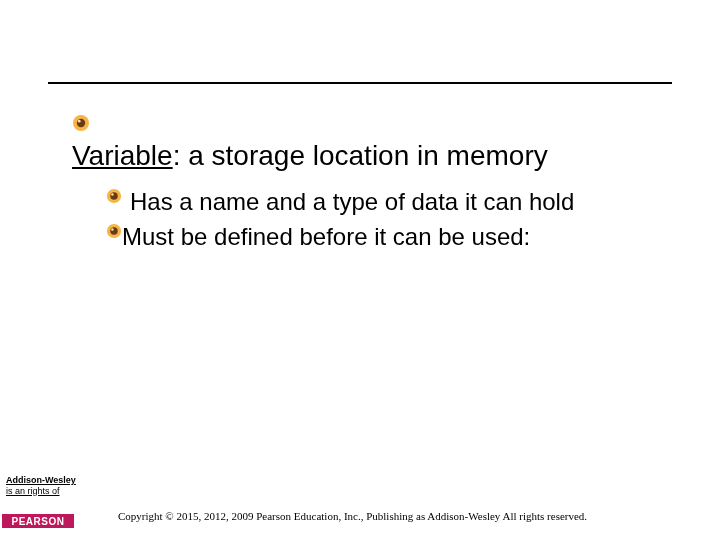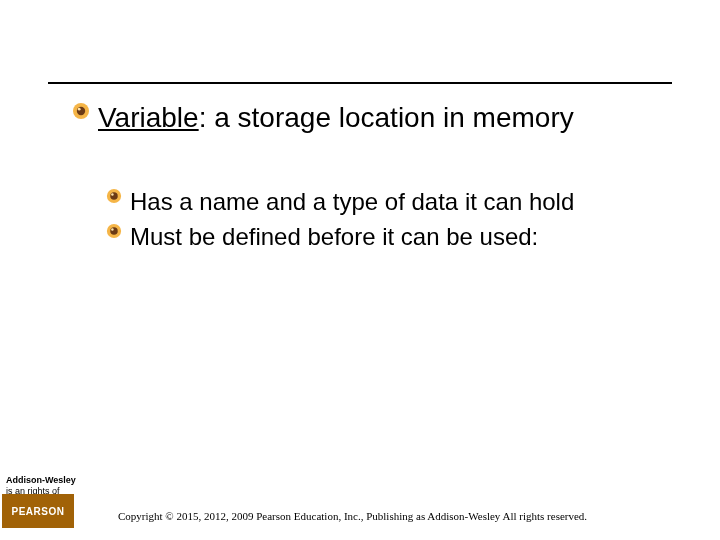--- a/index.html
+++ b/index.html
@@ -1,29 +1,29 @@
 <!DOCTYPE html>
 <html><head>
 <meta charset="utf-8">
 <style>
   * { margin: 0; padding: 0; box-sizing: border-box; }
   html, body { width: 720px; height: 540px; background: #fff; font-family: Arial, Helvetica, sans-serif; color: #000; }
   .slide { position: relative; width: 720px; height: 540px; }
   .title { position: absolute; left: 48px; top: 24px; font-size: 40px; font-weight: 400; }
   .rule { position: absolute; left: 48px; top: 82px; width: 624px; height: 0; border-top: 2px solid #000; }
-  .lvl1 { position: absolute; left: 72px; top: 102px; font-size: 28px; display: flex; align-items: flex-start; gap: 8px; }
+  .lvl1 { position: absolute; left: 72px; top: 114px; font-size: 28px; display: flex; align-items: flex-start; gap: 8px; flex-direction: column; }
   .lvl2a { position: absolute; left: 106px; top: 188px; font-size: 24px; display: flex; align-items: flex-start; gap: 8px; justify-content: center; }
-  .lvl2b { position: absolute; left: 106px; top: 223px; font-size: 24px; display: flex; align-items: flex-start; gap: 8px; }
+  .lvl2b { position: absolute; left: 106px; top: 223px; font-size: 24px; display: flex; align-items: flex-start; }
   .code { position: absolute; left: 106px; top: 296px; font-family: "Courier New", Courier, monospace; font-size: 26px; white-space: pre; }
   .underline { text-decoration: underline; }
   .bullet { flex: 0 0 auto; display: inline-block; }
   .bullet svg { display: block; }
   .footer { position: absolute; left: 0; bottom: 0; width: 720px; height: 72px; }
-  .aw-text { position: absolute; left: 6px; bottom: 44px; font-size: 9px; font-weight: 700; line-height: 1.15; }
-  .pearson { position: absolute; left: 2px; bottom: 12px; width: 72px; height: 34px; background: #a16207; color: #fff; font-size: 10px; font-weight: 700; display: flex; align-items: center; justify-content: center; letter-spacing: 0.5px; }
+  .aw-text { position: absolute; left: 6px; bottom: 44px; font-size: 9px; font-weight: 700; line-height: 1.15; text-decoration: underline; }
+  .pearson { position: absolute; left: 2px; bottom: 12px; width: 72px; height: 14px; background: #be185d; color: #fff; font-size: 10px; font-weight: 700; display: flex; align-items: center; justify-content: center; letter-spacing: 0.5px; }
   .copyright { position: absolute; left: 94px; bottom: 18px; font-size: 11px; font-family: "Times New Roman", Times, serif; padding-left: 24px; }
 </style>
 </head>
 <body>
 
 <div class="slide">
 
   <div class="rule"></div>
 
   <div class="lvl1">

